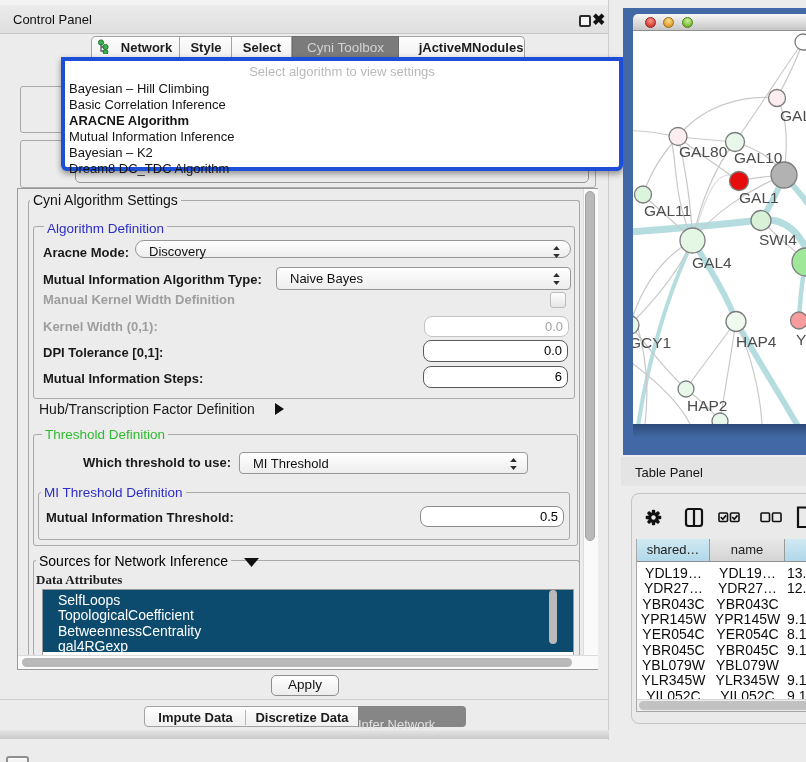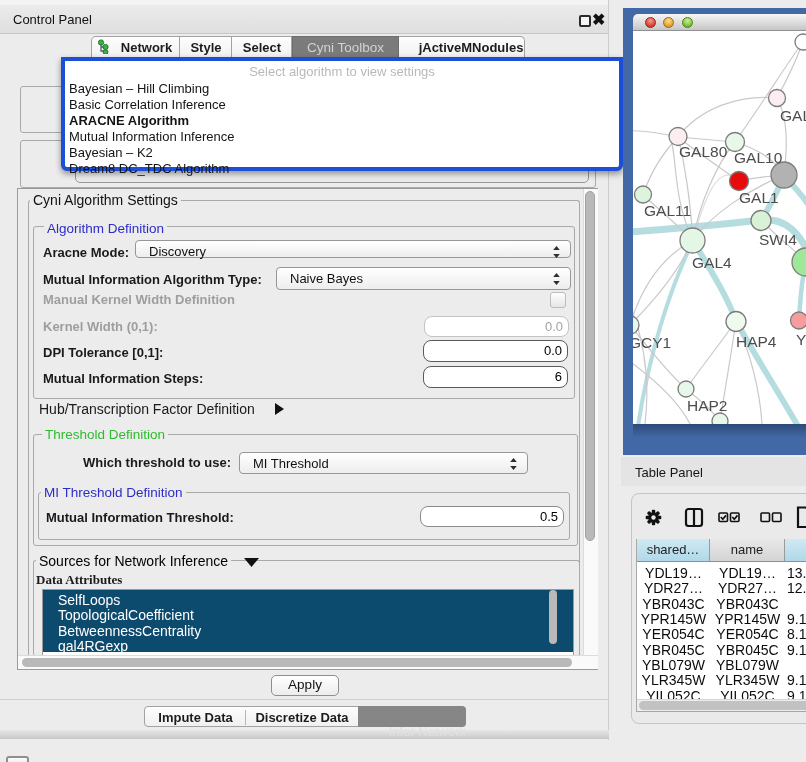--- a/index.html
+++ b/index.html
@@ -46,21 +46,21 @@
 
 <div class="a" style="left:17px;top:188px;width:581px;height:482px;border:1px solid #9a9a9a;background:#ececec;box-sizing:border-box;"></div>
 
 <div class="grp" style="left:28px;top:200px;width:550px;height:455px;border-bottom:none;border-radius:3px 3px 0 0;"></div>
 <div class="gt" style="left:30px;top:192px;color:#111;">Cyni Algorithm Settings</div>
 
 <div class="grp" style="left:33px;top:226px;width:540px;height:171px;"></div>
 <div class="gt" style="left:44px;top:221px;color:#2d2dc8;font-size:13.5px;">Algorithm Definition</div>
 
 <div class="lbl b" style="left:43px;top:245px;">Aracne Mode:</div>
-<div class="combo" style="left:135px;top:240px;width:436px;height:18px;">
+<div class="combo" style="left:135px;top:240px;width:436px;height:18px;border-radius:9px;">
     <span style="position:absolute;left:13px;top:3px;">Discovery</span>
     <svg style="position:absolute;right:9px;top:4px;" width="9" height="14" viewBox="0 0 9 14">
       <path d="M1.2 5 L4.5 1 L7.8 5 Z M1.2 9 L4.5 13 L7.8 9 Z" fill="#2e2e2e"></path>
     </svg>
   </div>
 <div class="lbl b" style="left:43px;top:272px;">Mutual Information Algorithm Type:</div>
 <div class="combo" style="left:276px;top:267px;width:295px;height:23px;">
     <span style="position:absolute;left:13px;top:3px;">Naive Bayes</span>
     <svg style="position:absolute;right:9px;top:4px;" width="9" height="14" viewBox="0 0 9 14">
       <path d="M1.2 5 L4.5 1 L7.8 5 Z M1.2 9 L4.5 13 L7.8 9 Z" fill="#2e2e2e"></path>
@@ -119,21 +119,21 @@
 
 <div class="a" style="left:271px;top:675px;width:66px;height:19px;background:linear-gradient(#ffffff,#ececec);border:1px solid #8e8e8e;border-radius:5px;text-align:center;font-size:13.5px;color:#111;line-height:18px;">Apply</div>
 
 <div class="a" style="left:0px;top:699px;width:609px;height:1px;background:#cfcfcf;"></div>
 <div class="a" style="left:0px;top:730px;width:609px;height:9px;background:linear-gradient(#e6e6e6,#c9c9c9);"></div>
 <div class="a" style="left:144px;top:706px;width:321px;height:21px;background:linear-gradient(#fdfdfd,#f0f0f0);border:1px solid #a2a2a2;border-radius:4px;box-sizing:border-box;">
  <div class="a" style="left:100px;top:3px;width:1px;height:15px;background:#b5b5b5;"></div>
  <div class="a b" style="left:0;top:2.5px;width:101px;text-align:center;font-size:13px;color:#1c1c1c;">Impute Data</div>
  <div class="a b" style="left:101px;top:2.5px;width:112px;text-align:center;font-size:13px;color:#1c1c1c;">Discretize Data</div>
  <div class="a" style="left:213px;top:-1px;width:108px;height:21px;background:#868686;border-radius:0 4px 4px 0;"></div>
- <div class="a" style="left:213px;top:17px;width:108px;text-align:right;font-size:13px;color:#e0e0e0;">Infer Network</div>
+ <div class="a" style="left:213px;top:10px;width:108px;text-align:left;font-size:13px;color:#e0e0e0;">Infer Network</div>
 </div>
 
 <div class="a" style="left:6px;top:756px;width:19px;height:10px;border:2px solid #8f8f8f;border-radius:3px;background:linear-gradient(#fdfdfd,#dddddd);"></div>
 
 <div class="a" style="left:17px;top:57px;width:562px;height:114px;background:#fff;border:4px solid #1d4ed8;border-radius:0 0 6px 6px;box-shadow:0 3px 6px rgba(0,0,0,0.4);box-sizing:border-box;margin-left:44px;">
  <div style="position:absolute;left:0;top:3px;width:100%;text-align:center;font-size:13px;color:#b9b9b9;">Select algorithm to view settings</div>
  <div style="position:absolute;left:4px;top:20px;font-size:13px;color:#141414;line-height:15.9px;">Bayesian – Hill Climbing<br>Basic Correlation Inference<br><span class="b">ARACNE Algorithm</span><br>Mutual Information Inference<br>Bayesian – K2<br>Dream8 DC_TDC Algorithm</div>
 </div>
 
 <div class="a" style="left:623px;top:8px;width:183px;height:447px;background:#4269a5;"></div>

